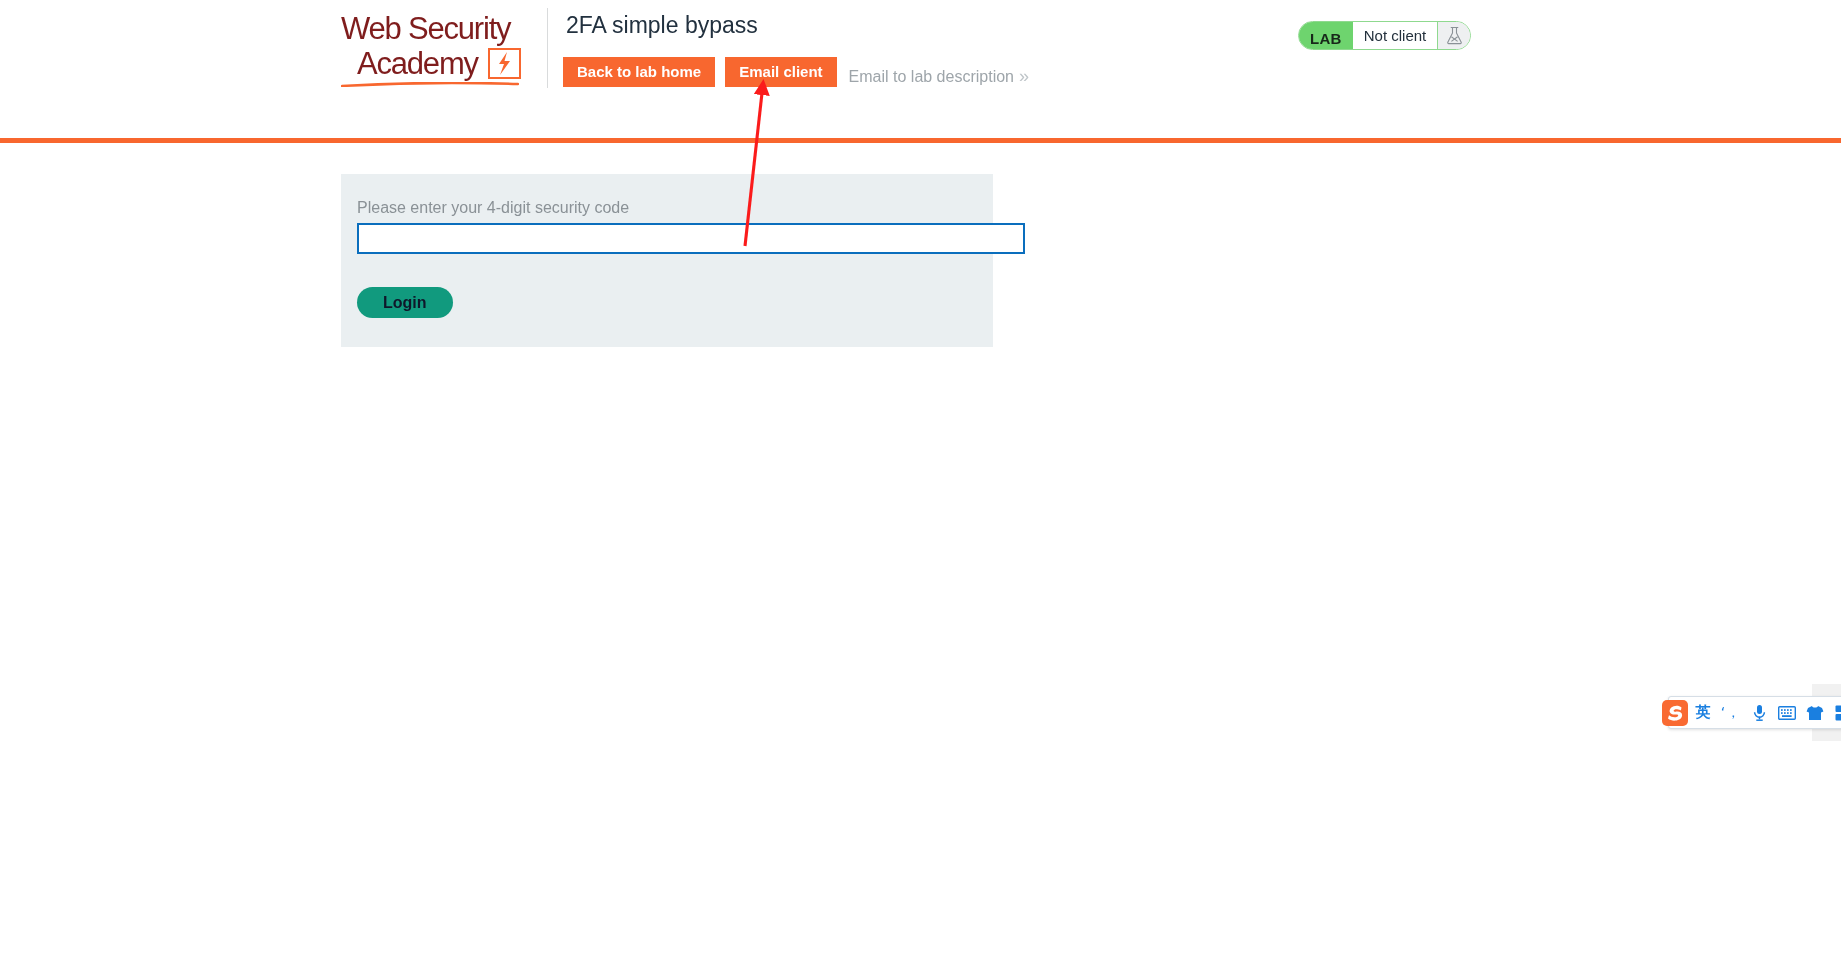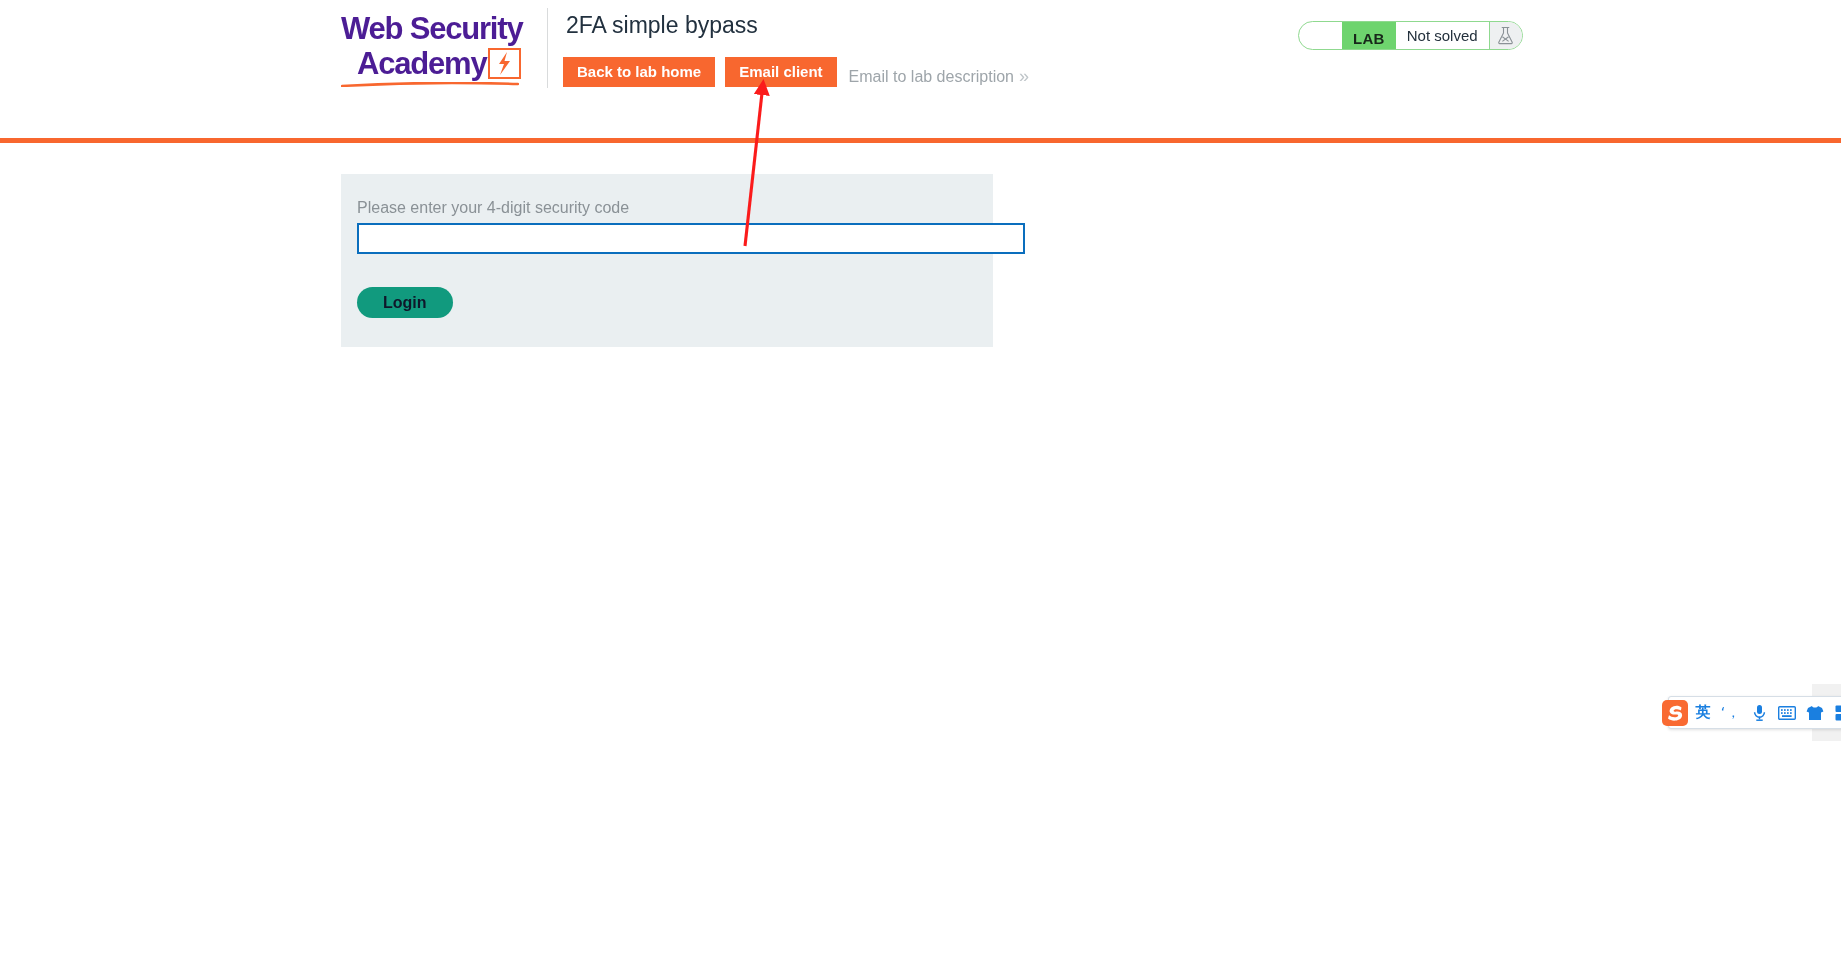--- a/index.html
+++ b/index.html
@@ -34,22 +34,22 @@
   
   .logo-block {
     position: absolute;
     left: 341px;
     top: 10px;
     width: 200px;
     height: 78px;
   }
   .logo-line1, .logo-line2 {
     font-family: "Liberation Sans", sans-serif;
-    font-weight: bold;
-    color: #4c1d95;
+    font-weight: normal;
+    color: #7f1d1d;
     letter-spacing: -1.2px;
     line-height: 1;
     white-space: nowrap;
   }
   .logo-line1 {
     font-size: 31px;
     position: absolute;
     left: 0;
     top: 3px;
   }
@@ -152,21 +152,20 @@
   }
   .lab-status-tag {
     background: #6ed46e;
     color: #18281a;
     font-weight: bold;
     font-size: 15px;
     padding: 16px 11px;
     display: flex;
     align-items: center;
     letter-spacing: 0.3px;
-    margin-left: 43px;
   }
   .lab-status-text {
     background: #ffffff;
     color: #23303c;
     font-size: 15px;
     padding: 0 11px;
     display: flex;
     align-items: center;
     white-space: nowrap;
   }
@@ -346,21 +345,21 @@
       <a class="btn-orange" href="#">Back to lab home</a>
       <div class="nav-gap"></div>
       <a class="btn-orange" href="#">Email client</a>
       <a class="nav-muted" href="#">
         <span>Email to lab description</span><span class="nav-chevrons">»</span>
       </a>
     </div>
 
     <div class="lab-status">
       <div class="lab-status-tag">LAB</div>
-      <div class="lab-status-text">Not solved</div>
+      <div class="lab-status-text">Not client</div>
       <div class="lab-status-icon">
         <svg width="17" height="19" viewBox="0 0 17 19" xmlns="http://www.w3.org/2000/svg">
           <path d="M6.5 1.5 L6.5 7 L1.8 16.2 A1 1 0 0 0 2.7 17.6 L14.3 17.6 A1 1 0 0 0 15.2 16.2 L10.5 7 L10.5 1.5 Z" fill="none" stroke="#8a9196" stroke-width="1.1" stroke-linejoin="round"></path>
           <line x1="5.2" y1="1.5" x2="11.8" y2="1.5" stroke="#8a9196" stroke-width="1.2" stroke-linecap="round"></line>
           <line x1="5.4" y1="10.8" x2="11.6" y2="15.4" stroke="#8a9196" stroke-width="1.1"></line>
           <line x1="11.6" y1="10.8" x2="5.4" y2="15.4" stroke="#8a9196" stroke-width="1.1"></line>
         </svg>
       </div>
     </div>
 

